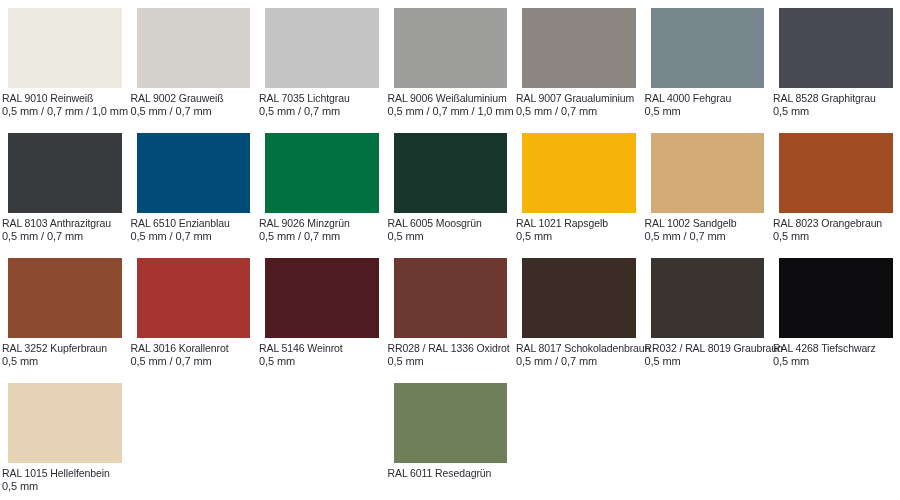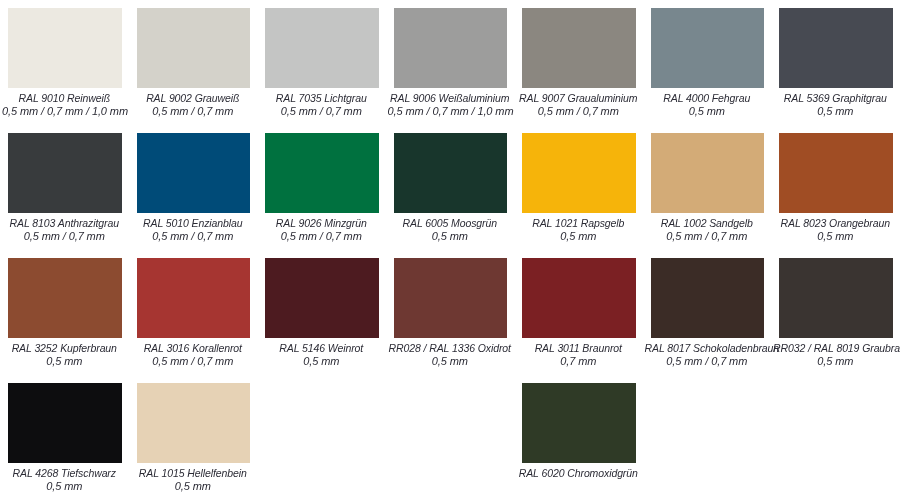--- a/index.html
+++ b/index.html
@@ -38,23 +38,21 @@
 
   .swatch-chip {
     margin: 8px 7px 0 8px;
     height: 80px;
     border: 0;
     box-sizing: border-box;
   }
 
   .swatch-caption {
     margin: 4px 2px 0 2px;
-    text-align: center;
     line-height: 13px;
-    font-style: italic;
   }
 
   .swatch-name {
     display: block;
     font-size: 10.5px;
     letter-spacing: -0.1px;
     white-space: nowrap;
     color: #2b2b35;
   }
 
@@ -112,35 +110,35 @@
     <div class="swatch-cell">
       <div class="swatch-chip" style="background: rgb(120, 135, 142);"></div>
       <div class="swatch-caption">
         <span class="swatch-name">RAL 4000 Fehgrau</span>
         <span class="swatch-thickness">0,5 mm</span>
       </div>
     </div>
     <div class="swatch-cell">
       <div class="swatch-chip" style="background: rgb(71, 74, 82);"></div>
       <div class="swatch-caption">
-        <span class="swatch-name">RAL 5369 Graphitgrau</span>
+        <span class="swatch-name">RAL 8528 Graphitgrau</span>
         <span class="swatch-thickness">0,5 mm</span>
       </div>
     </div>
     <div class="swatch-cell">
       <div class="swatch-chip" style="background: rgb(56, 59, 61);"></div>
       <div class="swatch-caption">
         <span class="swatch-name">RAL 8103 Anthrazitgrau</span>
         <span class="swatch-thickness">0,5 mm / 0,7 mm</span>
       </div>
     </div>
     <div class="swatch-cell">
       <div class="swatch-chip" style="background: rgb(0, 75, 120);"></div>
       <div class="swatch-caption">
-        <span class="swatch-name">RAL 5010 Enzianblau</span>
+        <span class="swatch-name">RAL 6510 Enzianblau</span>
         <span class="swatch-thickness">0,5 mm / 0,7 mm</span>
       </div>
     </div>
     <div class="swatch-cell">
       <div class="swatch-chip" style="background: rgb(0, 113, 63);"></div>
       <div class="swatch-caption">
         <span class="swatch-name">RAL 9026 Minzgrün</span>
         <span class="swatch-thickness">0,5 mm / 0,7 mm</span>
       </div>
     </div>
@@ -191,27 +189,20 @@
       <div class="swatch-caption">
         <span class="swatch-name">RAL 5146 Weinrot</span>
         <span class="swatch-thickness">0,5 mm</span>
       </div>
     </div>
     <div class="swatch-cell">
       <div class="swatch-chip" style="background: rgb(110, 56, 50);"></div>
       <div class="swatch-caption">
         <span class="swatch-name">RR028 / RAL 1336 Oxidrot</span>
         <span class="swatch-thickness">0,5 mm</span>
-      </div>
-    </div>
-    <div class="swatch-cell">
-      <div class="swatch-chip" style="background: rgb(123, 32, 35);"></div>
-      <div class="swatch-caption">
-        <span class="swatch-name">RAL 3011 Braunrot</span>
-        <span class="swatch-thickness">0,7 mm</span>
       </div>
     </div>
     <div class="swatch-cell">
       <div class="swatch-chip" style="background: rgb(59, 44, 38);"></div>
       <div class="swatch-caption">
         <span class="swatch-name">RAL 8017 Schokoladenbraun</span>
         <span class="swatch-thickness">0,5 mm / 0,7 mm</span>
       </div>
     </div>
     <div class="swatch-cell">
@@ -231,18 +222,18 @@
     <div class="swatch-cell">
       <div class="swatch-chip" style="background: rgb(230, 210, 181);"></div>
       <div class="swatch-caption">
         <span class="swatch-name">RAL 1015 Hellelfenbein</span>
         <span class="swatch-thickness">0,5 mm</span>
       </div>
     </div>
     <div class="swatch-cell is-empty"></div>
     <div class="swatch-cell is-empty"></div>
     <div class="swatch-cell">
-      <div class="swatch-chip" style="background: rgb(47, 58, 38);"></div>
-      <div class="swatch-caption">
-        <span class="swatch-name">RAL 6020 Chromoxidgrün</span>
+      <div class="swatch-chip" style="background: rgb(111, 127, 90);"></div>
+      <div class="swatch-caption">
+        <span class="swatch-name">RAL 6011 Resedagrün</span>
       </div>
     </div>
   </div>
 
 </body></html>

